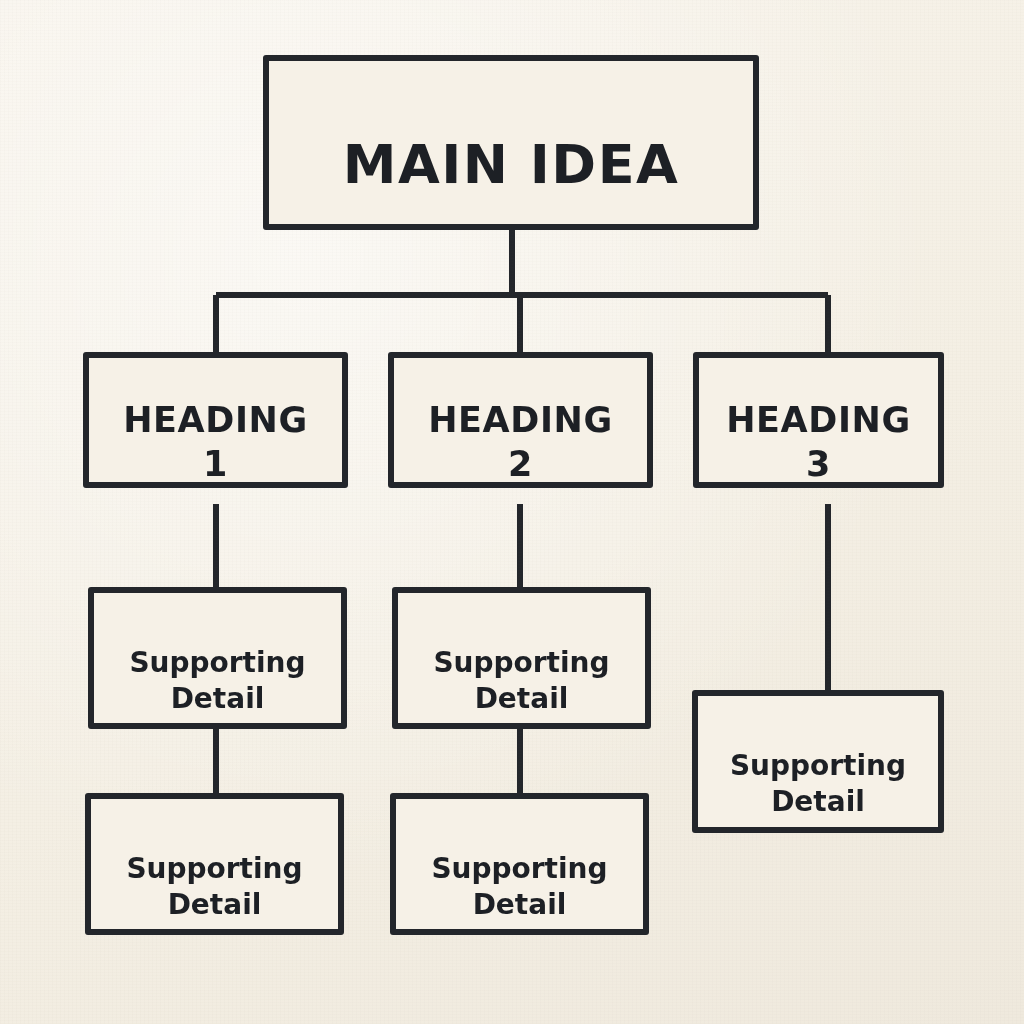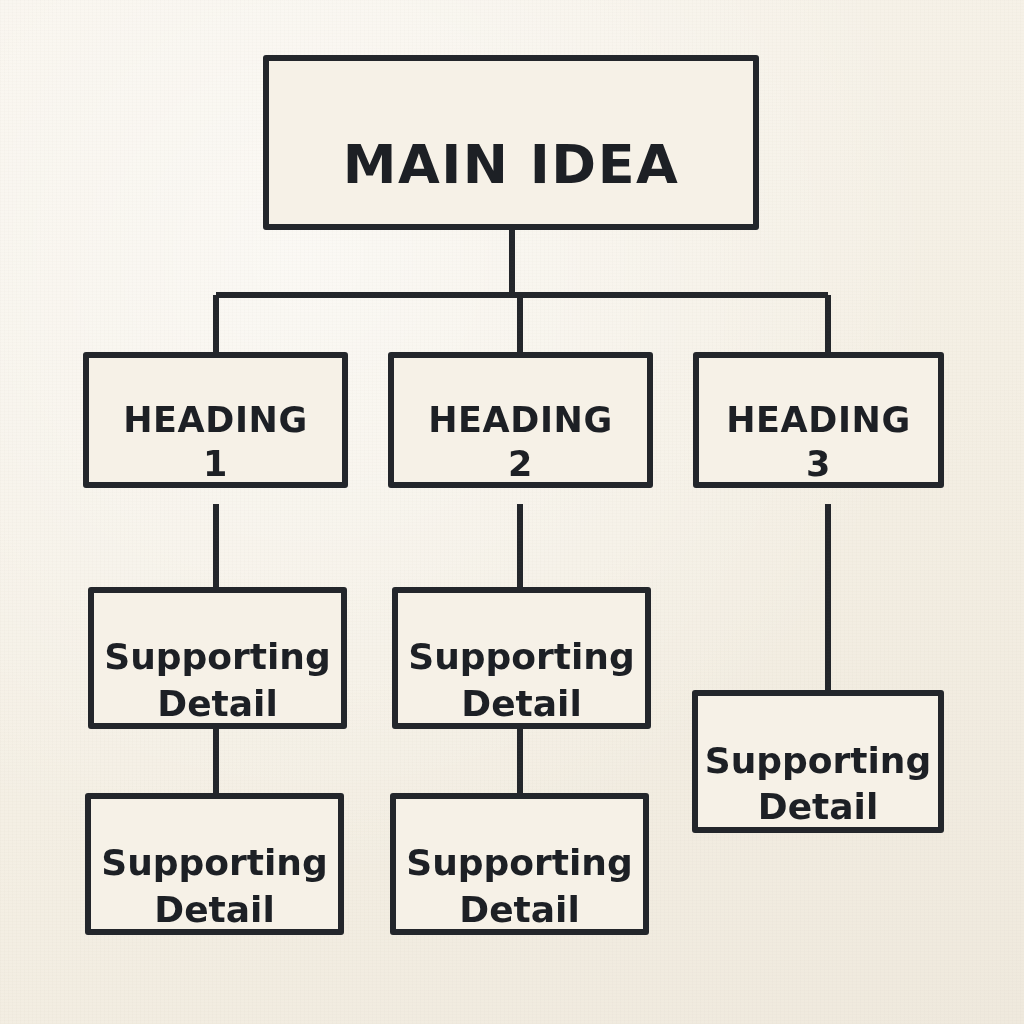--- a/index.html
+++ b/index.html
@@ -87,21 +87,21 @@
 
   #node-heading-1 { left: 83px; }
   #node-heading-2 { left: 388px; }
   #node-heading-3 { left: 693px; width: 251px; }
 
   .node-detail {
     width: 259px;
     height: 142px;
   }
   .node-detail .node-label {
-    font-size: 36px;
+    font-size: 28px;
     font-weight: 700;
     line-height: 1.28;
   }
 
   #node-detail-1-1 { left: 88px;  top: 587px; }
   #node-detail-1-2 { left: 85px;  top: 793px; }
   #node-detail-2-1 { left: 392px; top: 587px; }
   #node-detail-2-2 { left: 390px; top: 793px; }
   #node-detail-3-1 { left: 692px; top: 690px; width: 252px; height: 143px; }
 </style>

